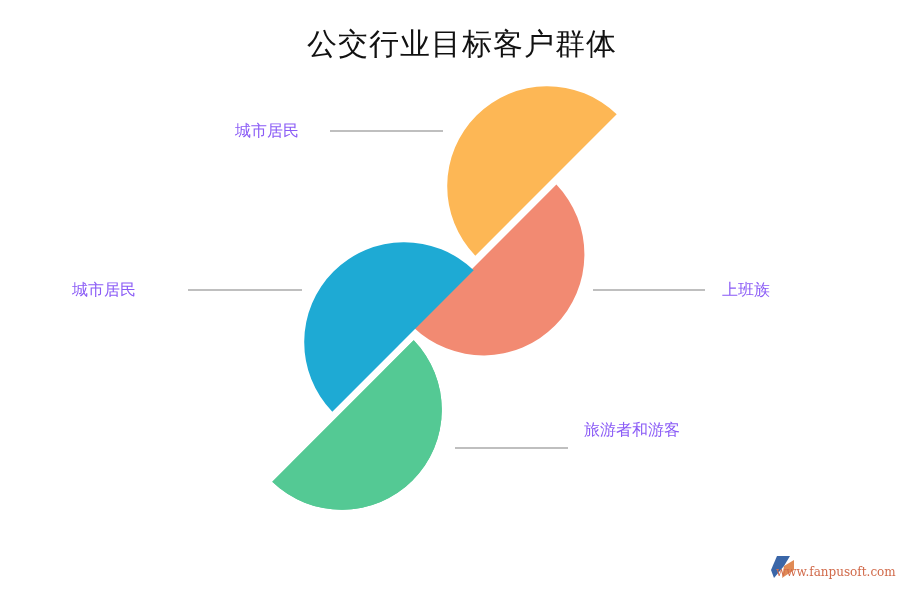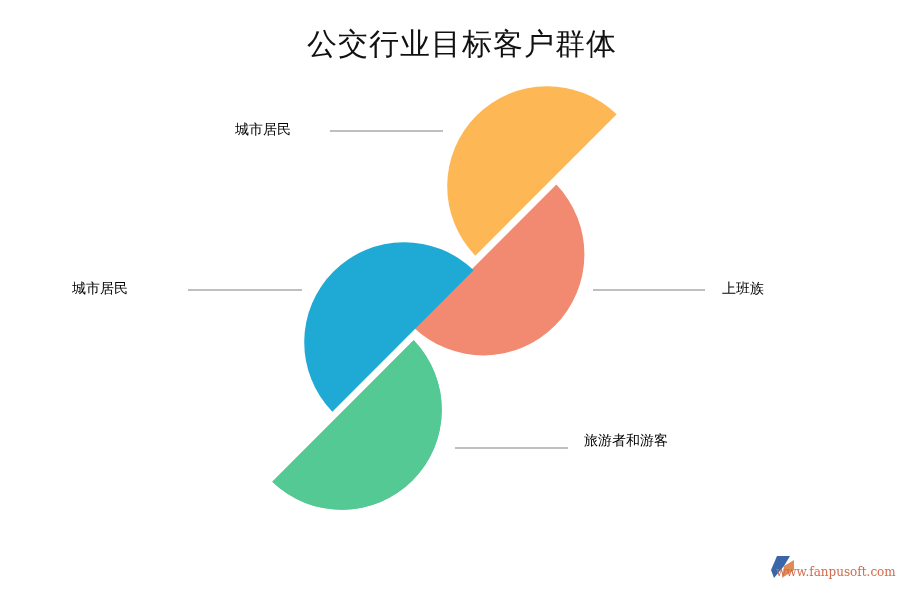--- a/index.html
+++ b/index.html
@@ -1,20 +1,20 @@
 <!DOCTYPE html>
 <html><head>
 <meta charset="utf-8">
 <style>
   html, body { margin: 0; padding: 0; background: #ffffff; }
   body { width: 900px; height: 600px; position: relative; overflow: hidden;
          font-family: "DejaVu Serif", "Liberation Serif", serif; }
   .title { position: absolute; left: 0; top: 24px; width: 924px; text-align: center;
            font-size: 30px; color: #111111; letter-spacing: 1px; }
-  .label { position: absolute; font-size: 14px; color: #000000; white-space: nowrap; }
+  .label { position: absolute; font-size: 16px; color: #8b5cf6; white-space: nowrap; }
   svg.chart { position: absolute; left: 0; top: 0; }
   .logo { position: absolute; left: 770px; top: 552px; width: 125px; height: 45px; }
   .logo-text { position: absolute; left: 27px; top: 1px; font-family: "DejaVu Sans", sans-serif;
                font-size: 21px; color: #3a66a8; font-weight: bold; letter-spacing: 1px; }
   .logo-url { position: absolute; left: 6px; top: 13px; font-size: 12px; color: #d16a4a;
               font-family: "DejaVu Serif", serif; white-space: nowrap; }
 </style>
 </head>
 <body>
 
@@ -34,21 +34,21 @@
   <path d="M 272.3 481.7 L 413.7 340.3 A 100 100 0 0 1 272.3 481.7 Z" fill="#54C994"></path>
 
   <path d="M 473.7 270.3 L 332.3 411.7 A 100 100 0 0 1 473.7 270.3 Z" fill="#1EAAD4"></path>
 
   <path d="M 272.3 481.7 L 413.7 340.3 A 100 100 0 0 1 272.3 481.7 Z" fill="#54C994"></path>
 </svg>
 
 <div class="label" style="left:235px; top:121px;">城市居民</div>
 <div class="label" style="left:722px; top:280px;">上班族</div>
 <div class="label" style="left:72px; top:280px;">城市居民</div>
-<div class="label" style="left:584px; top:432px;">旅游者和游客</div>
+<div class="label" style="left:584px; top:420px;">旅游者和游客</div>
 
 <div class="logo">
   <svg width="26" height="26" viewBox="0 0 26 26" style="position:absolute; left:0; top:2px;">
     <polygon points="7,2 20,2 14,12 4,24 1,16" fill="#3a66a8"></polygon>
     <polygon points="14,12 24,6 24,16 12,24" fill="#e08a55"></polygon>
   </svg>
   <span class="logo-url">www.fanpusoft.com</span>
 </div>
 
 </body></html>

